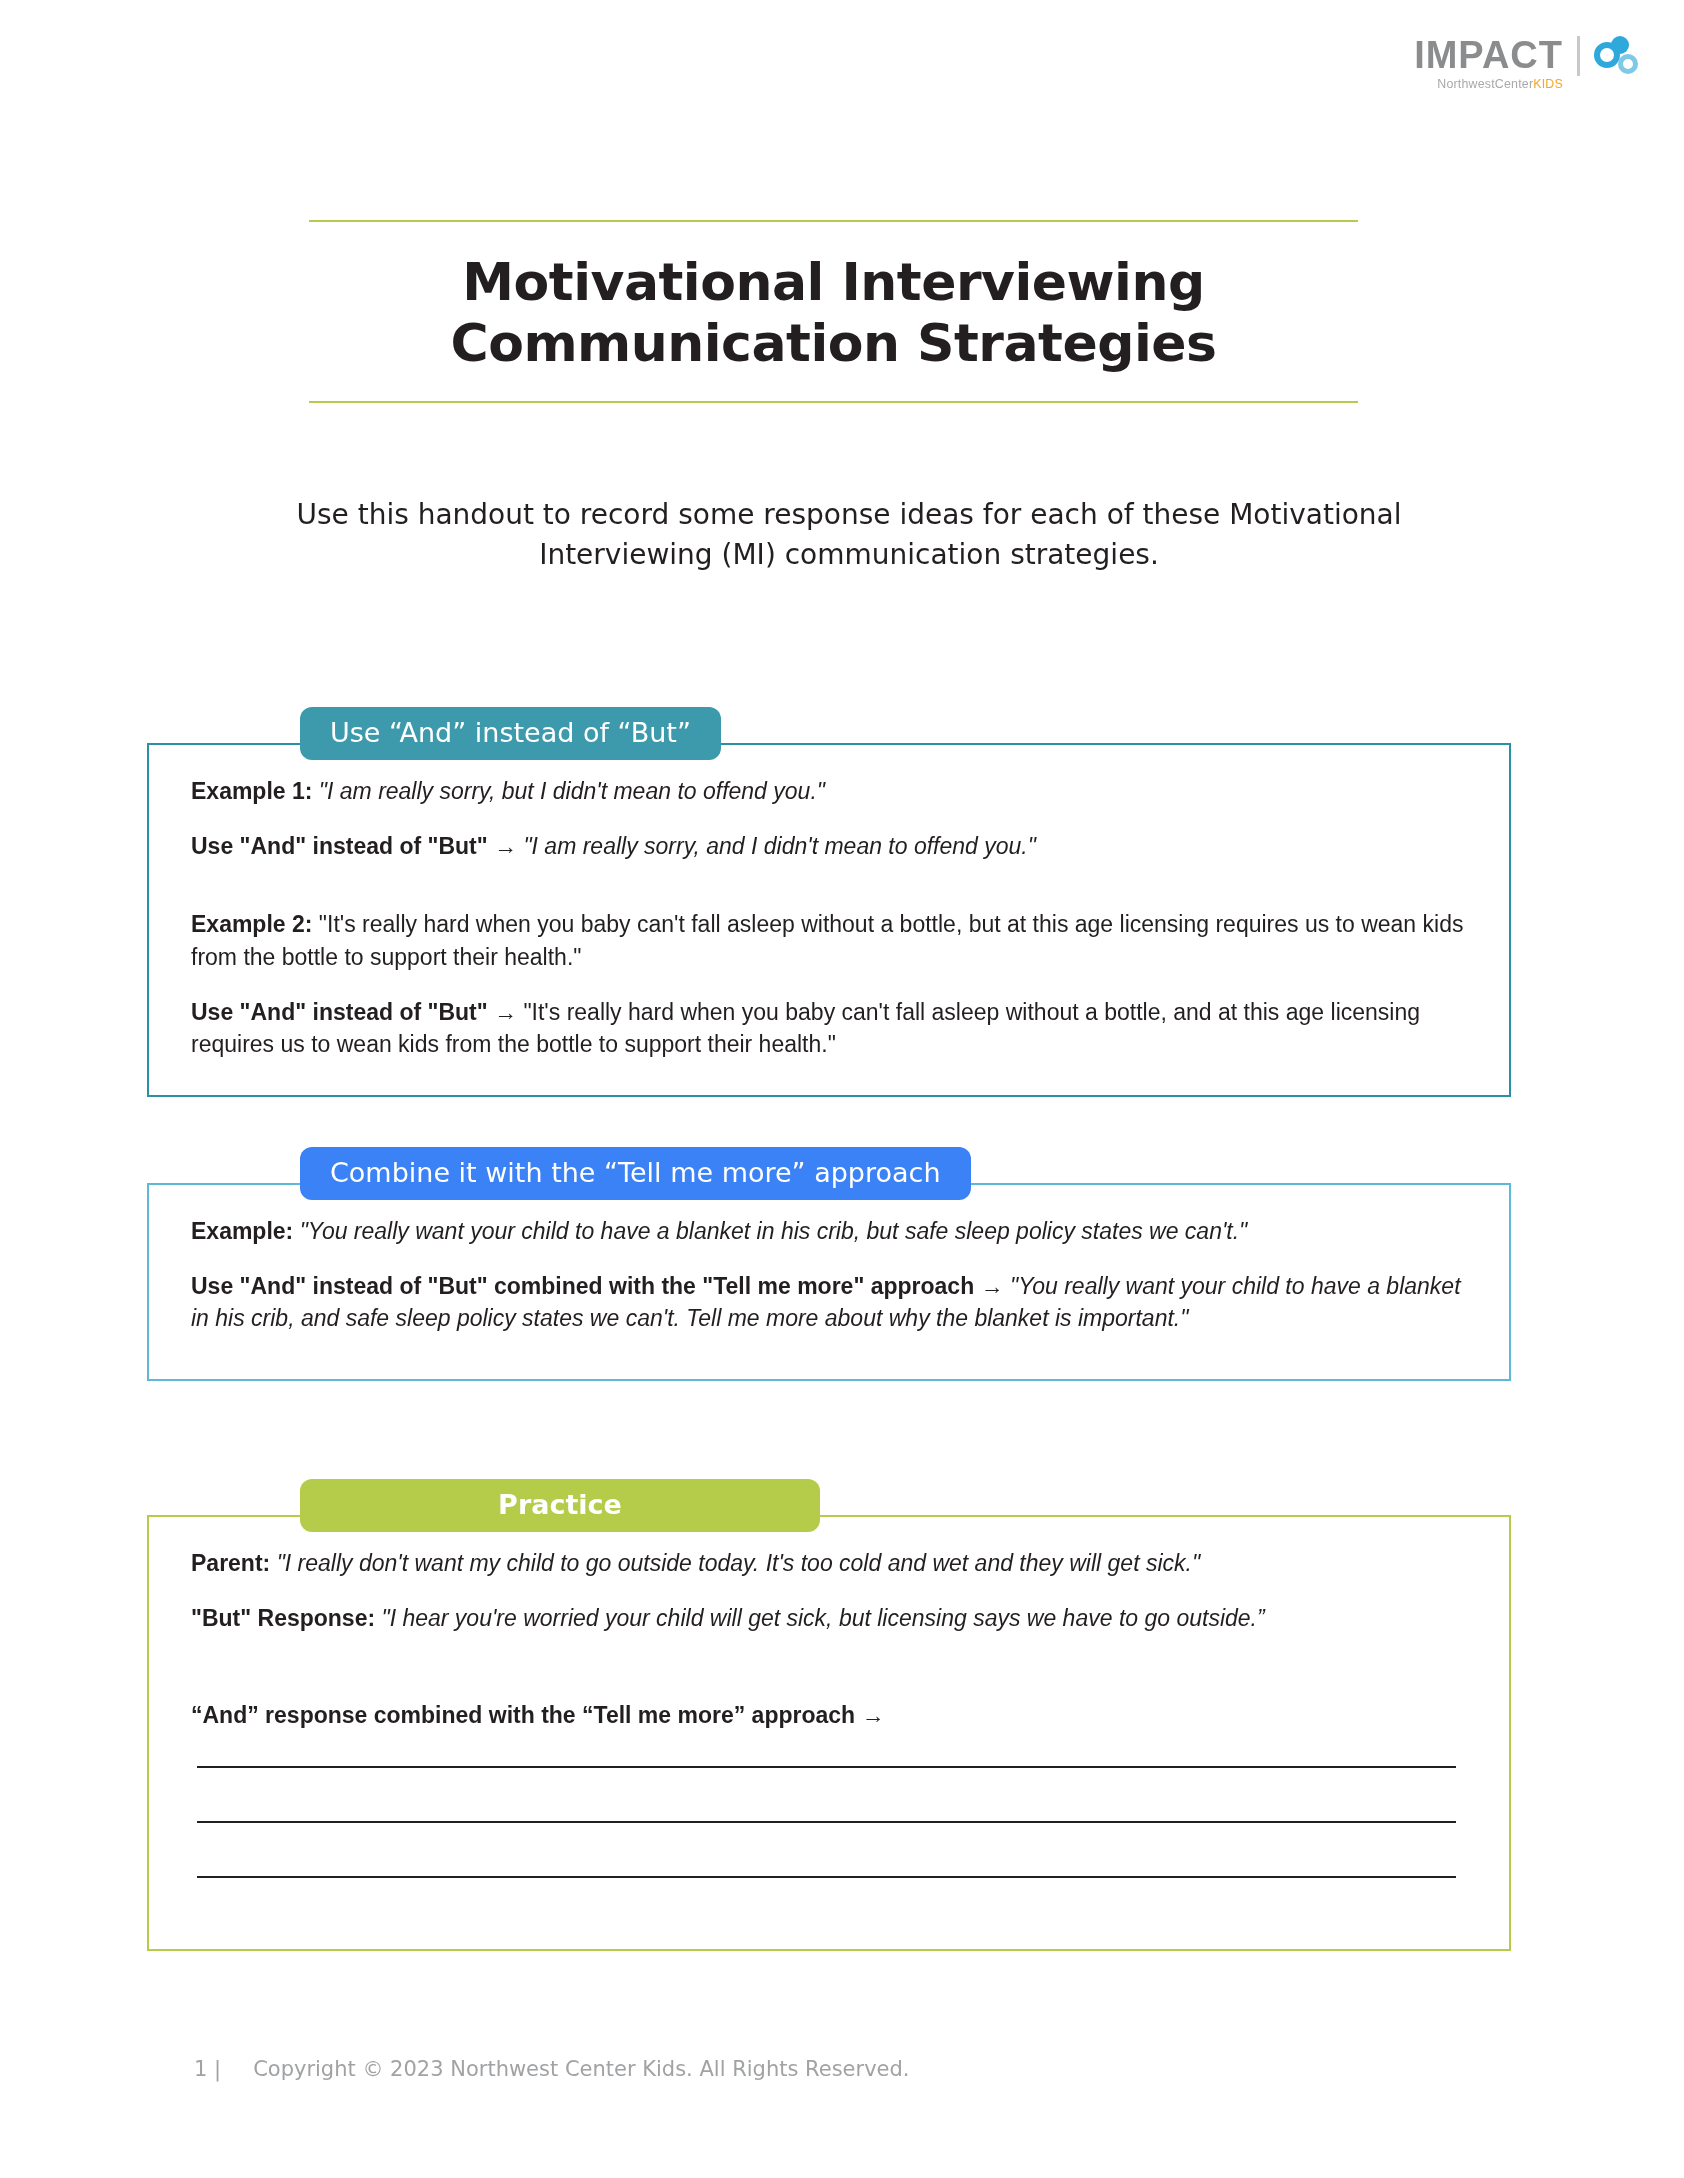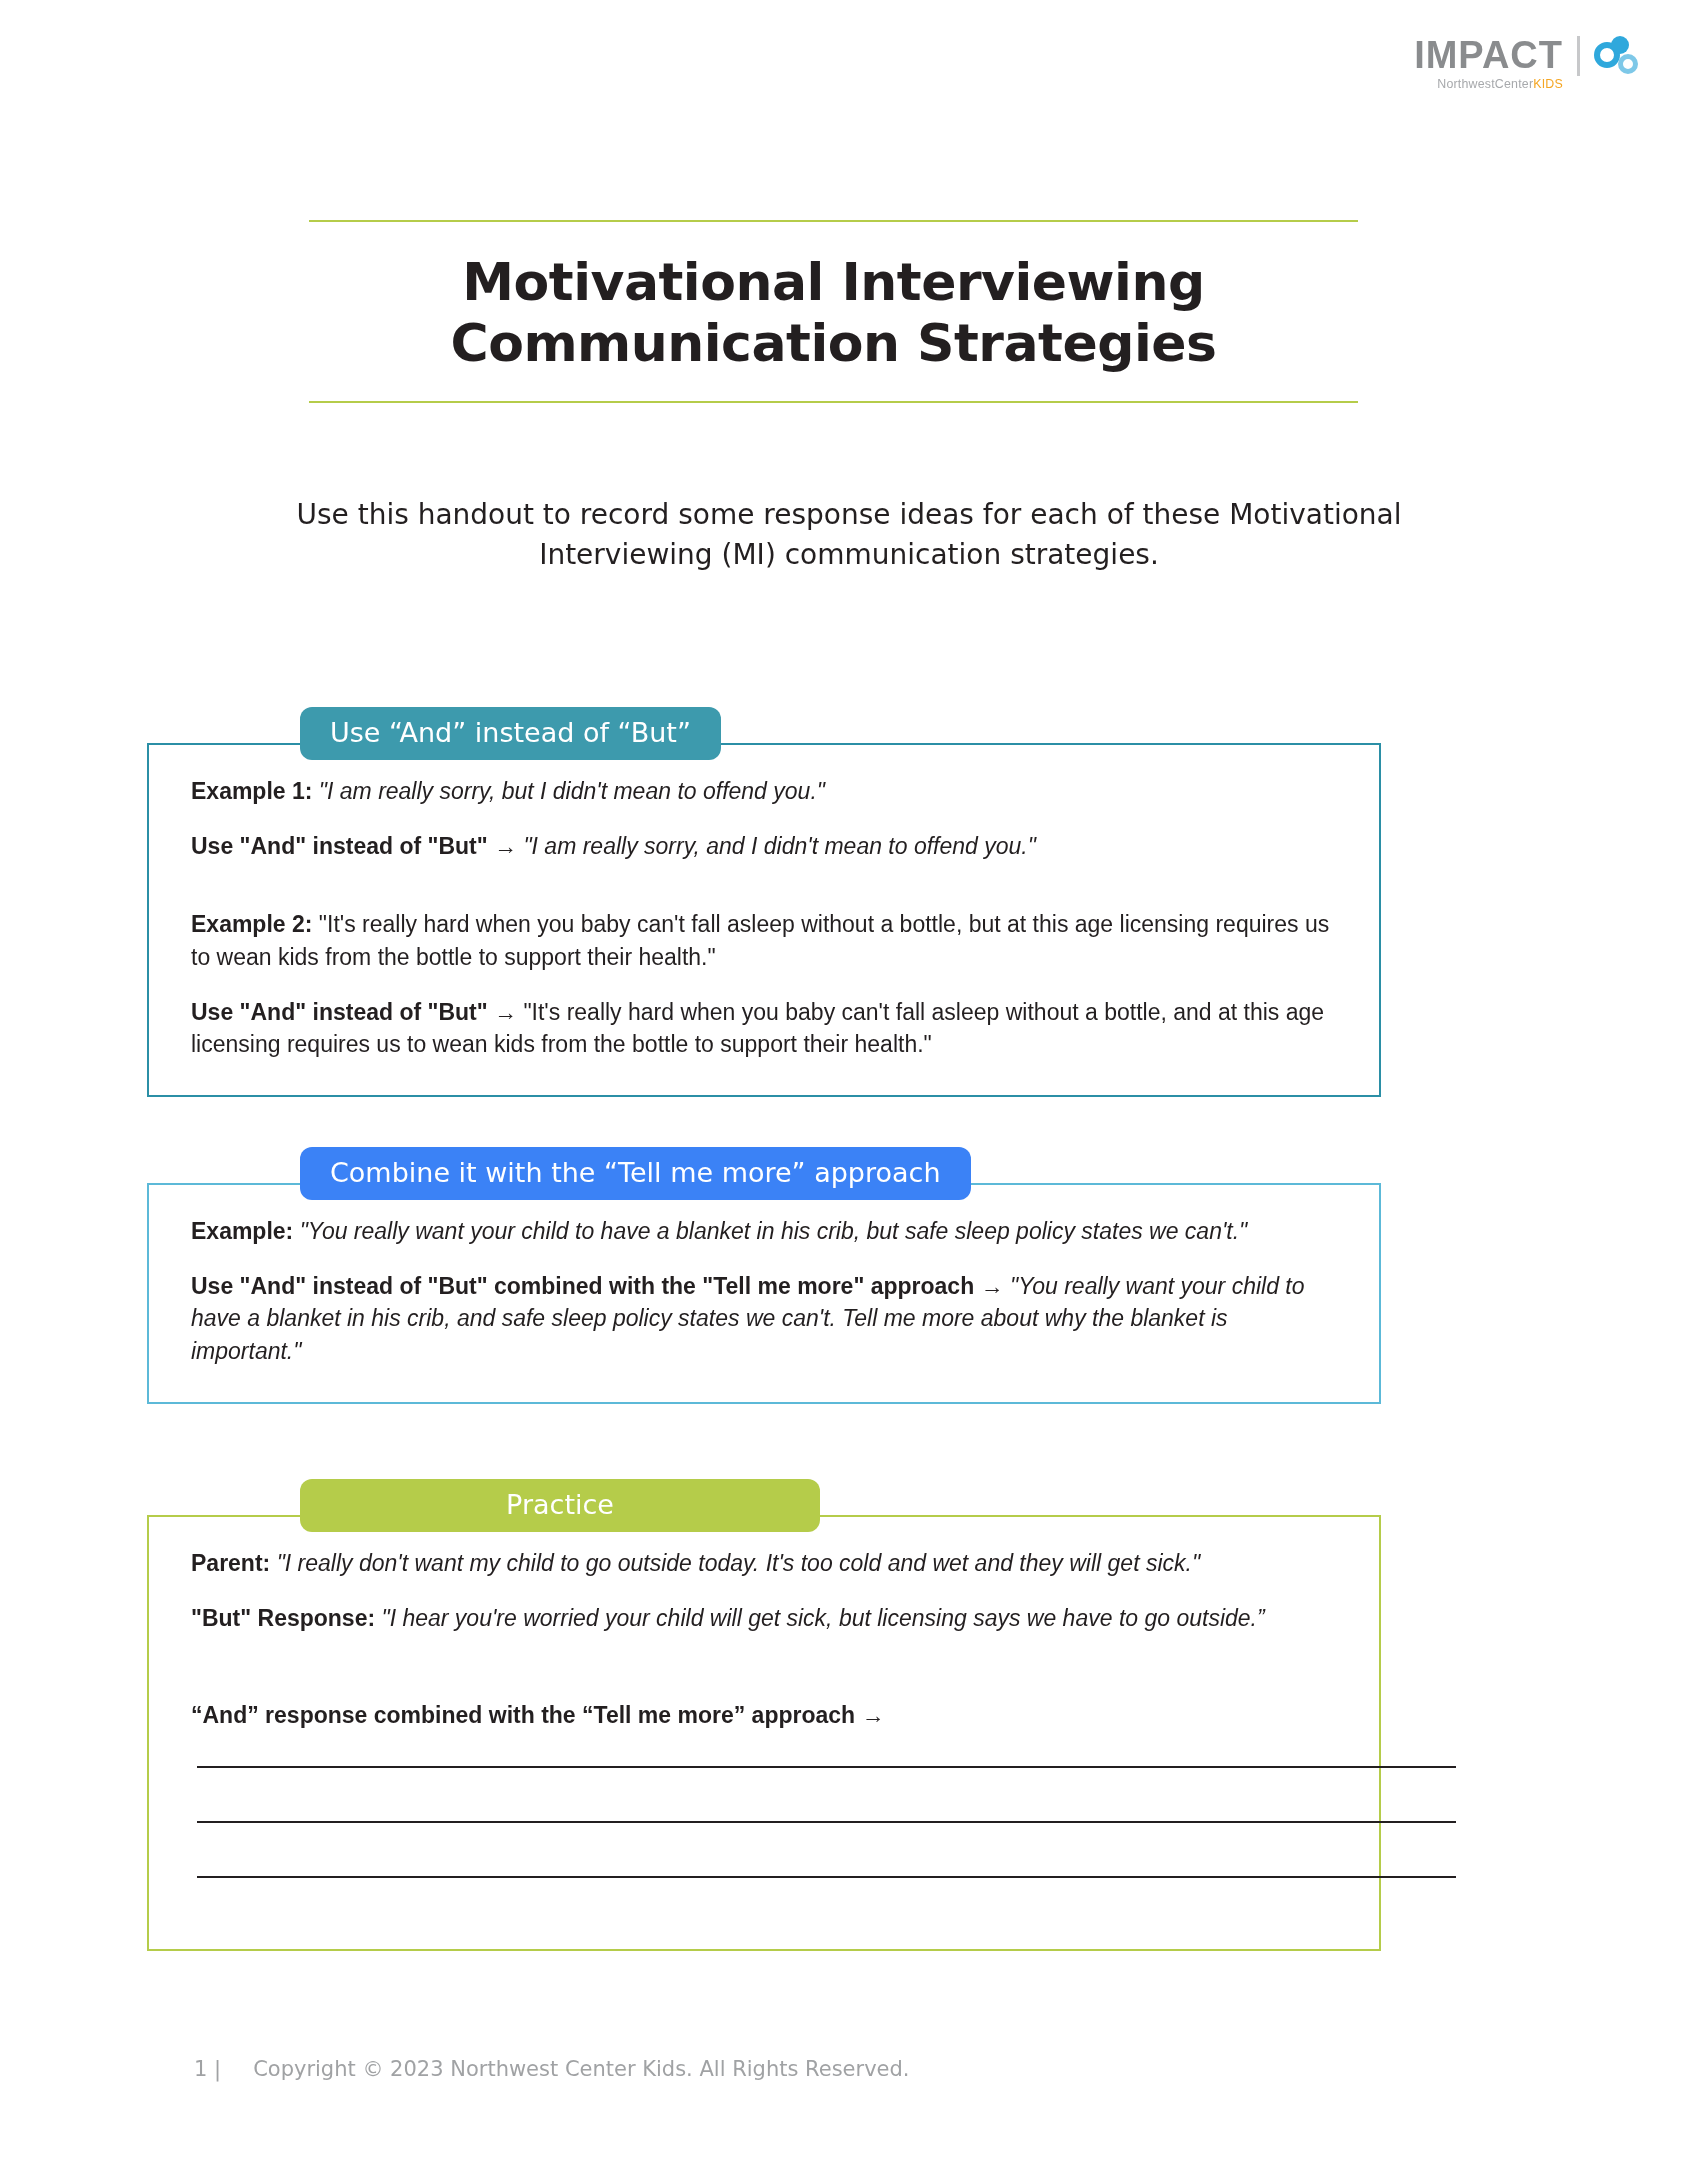--- a/index.html
+++ b/index.html
@@ -124,21 +124,21 @@
     font-size: 28px;
     line-height: 1.42;
     color: #231f20;
     font-family: "DejaVu Sans", sans-serif;
   }
 
   
   .section {
     position: absolute;
     left: 147px;
-    width: 1234px;
+    width: 1364px;
     box-sizing: border-box;
   }
   .section-body {
     border: 2px solid #2b8fa6;
     box-sizing: border-box;
     padding: 30px 40px 34px 42px;
   }
   .tab {
     position: absolute;
     top: -36px;
@@ -182,20 +182,21 @@
   
   #section-practice {
     top: 1515px;
   }
   #section-practice .section-body { border-color: #b5cc4a; min-height: 436px; }
   #section-practice .tab {
     background: #b5cc4a;
     left: 153px;
     width: 520px;
     text-align: center;
+    font-weight: bold;
   }
 
   .lines {
     margin-top: 34px;
   }
   .line-rule {
     border-bottom: 2px solid #231f20;
     height: 0;
     margin: 0 0 53px 6px;
     width: 1259px;

